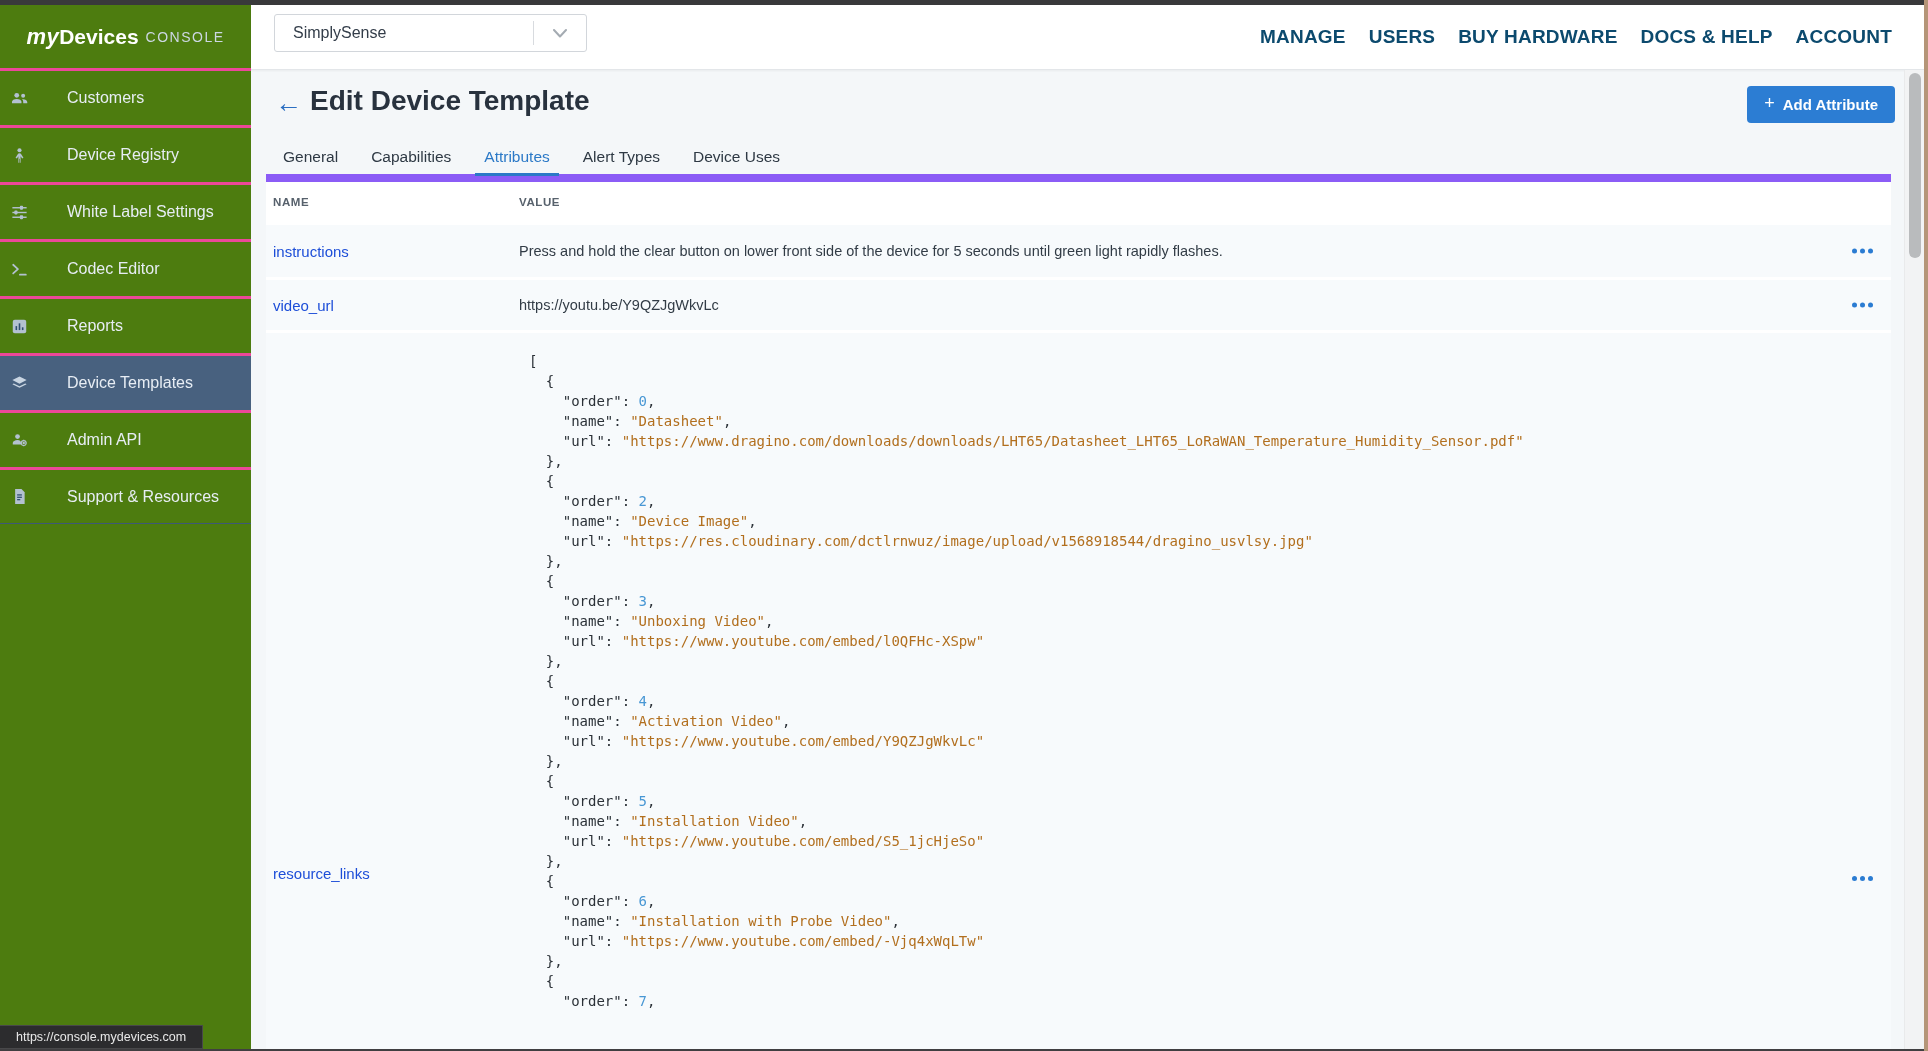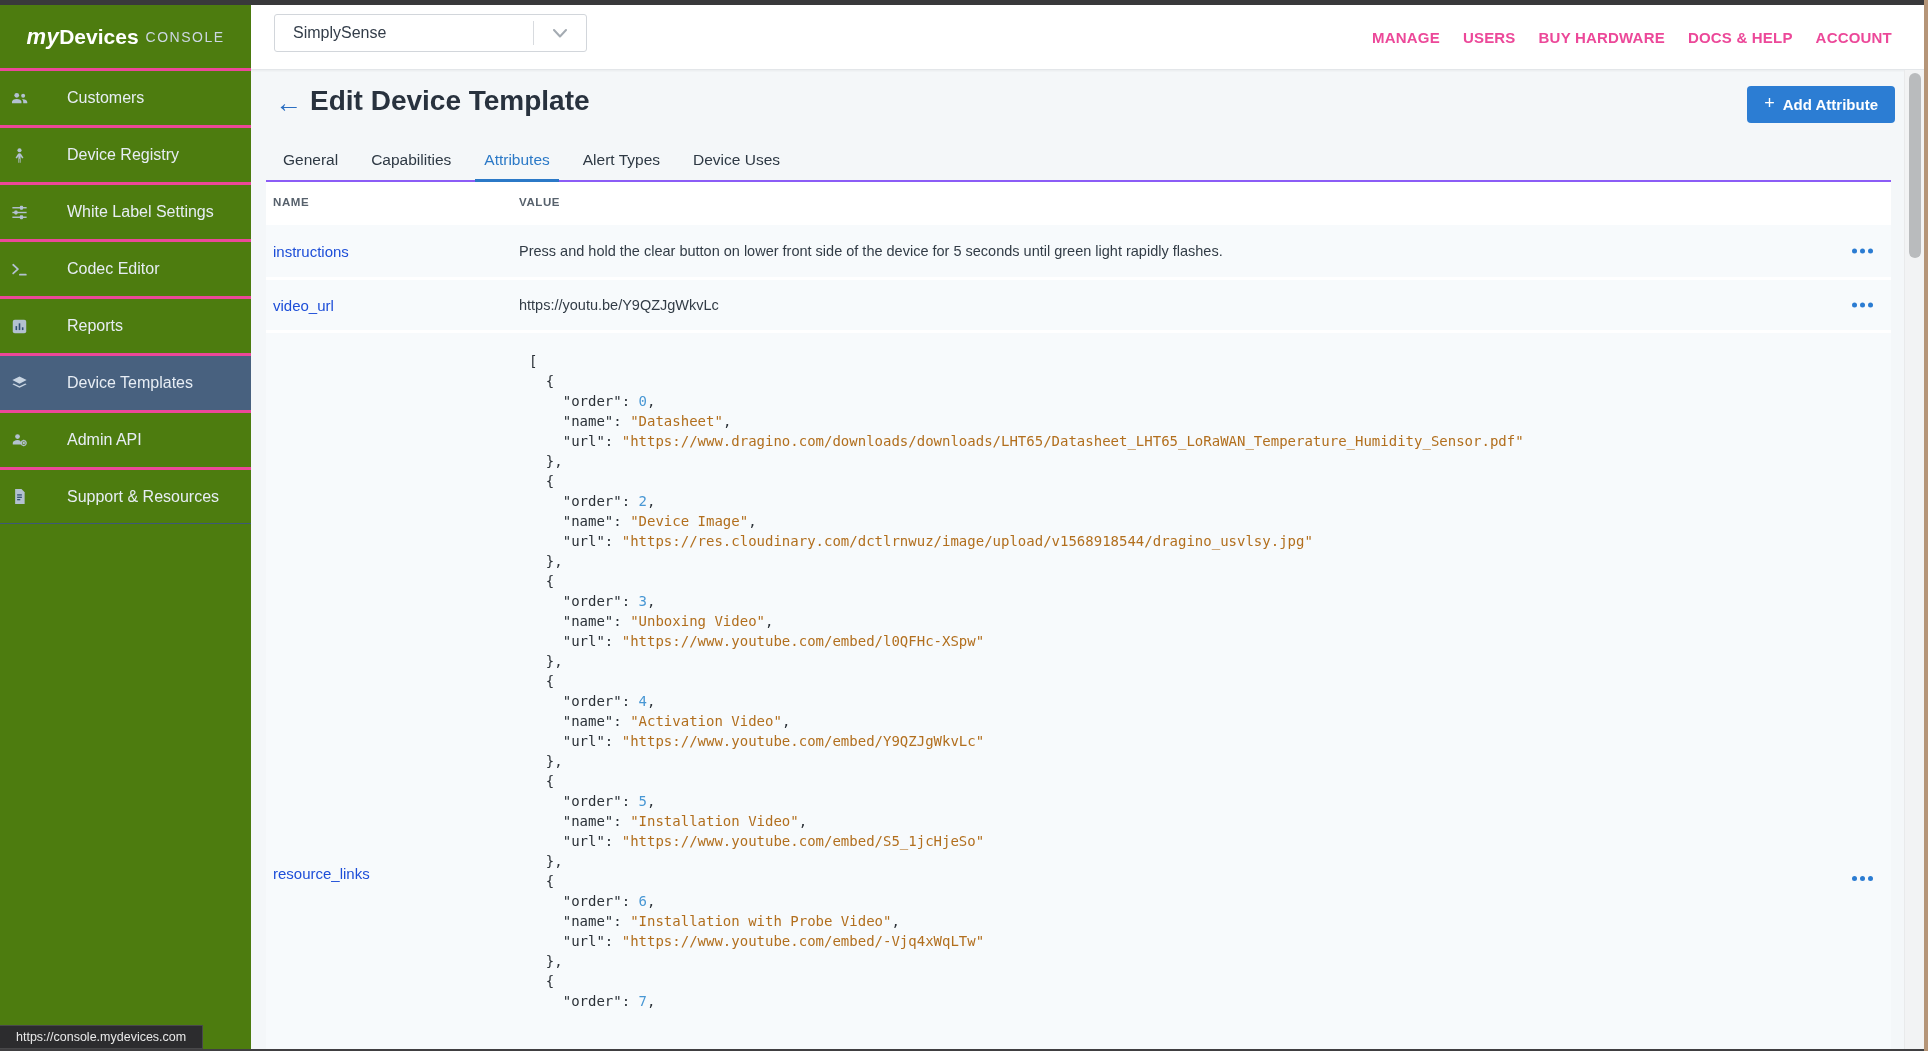--- a/index.html
+++ b/index.html
@@ -24,30 +24,30 @@
   .nav-ic { width:19px; height:19px; margin-right:14px; flex:0 0 19px; display:flex; align-items:center; }
   .nav-label { color:#e7edf4; font-size:16px; }
 
   
   .header { position:absolute; left:251px; top:5px; right:0; height:65px; background:#fff; border-bottom:1px solid #e3e6e9; box-shadow:0 1px 2px rgba(0,0,0,.05); z-index:4; }
   .app-select { position:absolute; left:23px; top:9px; width:313px; height:38px; background:#fff; border:1px solid #d2d6db; border-radius:3px; display:flex; align-items:center; cursor:pointer; }
   .app-select-value { flex:1; padding-left:18px; font-size:16px; color:#333d49; }
   .app-select-sep { width:1px; height:24px; background:#d8dbdf; }
   .app-select-chev { width:52px; display:flex; align-items:center; justify-content:center; }
   .top-links { position:absolute; right:36px; top:0; height:100%; display:flex; align-items:center; gap:23px; }
-  .top-link { font-size:15px; font-weight:700; color:#ec4899; letter-spacing:.2px; cursor:pointer; white-space:nowrap; }
+  .top-link { font-size:19px; font-weight:700; color:#0c4a6e; letter-spacing:.2px; cursor:pointer; white-space:nowrap; }
 
   
   .main { position:absolute; left:251px; top:70px; right:24px; bottom:0; background:#f4f7f9; overflow:hidden; }
   .back-btn { position:absolute; left:24px; top:17px; font-size:27px; color:#2b6fc2; cursor:pointer; line-height:32px; }
   .page-title { position:absolute; left:59px; top:15px; font-size:28px; font-weight:600; color:#28323e; }
   .add-btn { position:absolute; right:9px; top:16px; height:37px; padding:0 17px; background:#2c7dd3; border:none; border-radius:4px; color:#fff; font-size:15px; font-weight:600; display:flex; align-items:center; cursor:pointer; font-family:inherit; }
   .add-btn .plus { font-size:18px; font-weight:400; margin-right:8px; position:relative; top:-1px; }
 
-  .tabs { position:absolute; left:15px; right:13px; top:70px; height:42px; border-bottom:2px solid #8b5cf6; display:flex; align-items:center; padding-left:17px; gap:33px; }
+  .tabs { position:absolute; left:15px; right:13px; top:70px; height:42px; border-bottom:8px solid #8b5cf6; display:flex; align-items:center; padding-left:17px; gap:33px; }
   .tab { font-size:15.5px; color:#2e3944; position:relative; cursor:pointer; height:100%; display:flex; align-items:center; white-space:nowrap; }
   .tab.active { color:#2b79c7; }
   .tab.active::after { content:''; position:absolute; left:-9px; right:-9px; bottom:-2px; height:3px; background:#2b79c7; }
 
   
   .table { position:absolute; left:15px; right:13px; top:112px; height:1400px; }
   .thead { height:40px; background:#fff; display:flex; align-items:center; }
   .th { font-size:11.5px; font-weight:700; letter-spacing:.6px; color:#57616c; }
   .th.c1 { width:253px; padding-left:7px; }
   .th.c2 { flex:1; }

